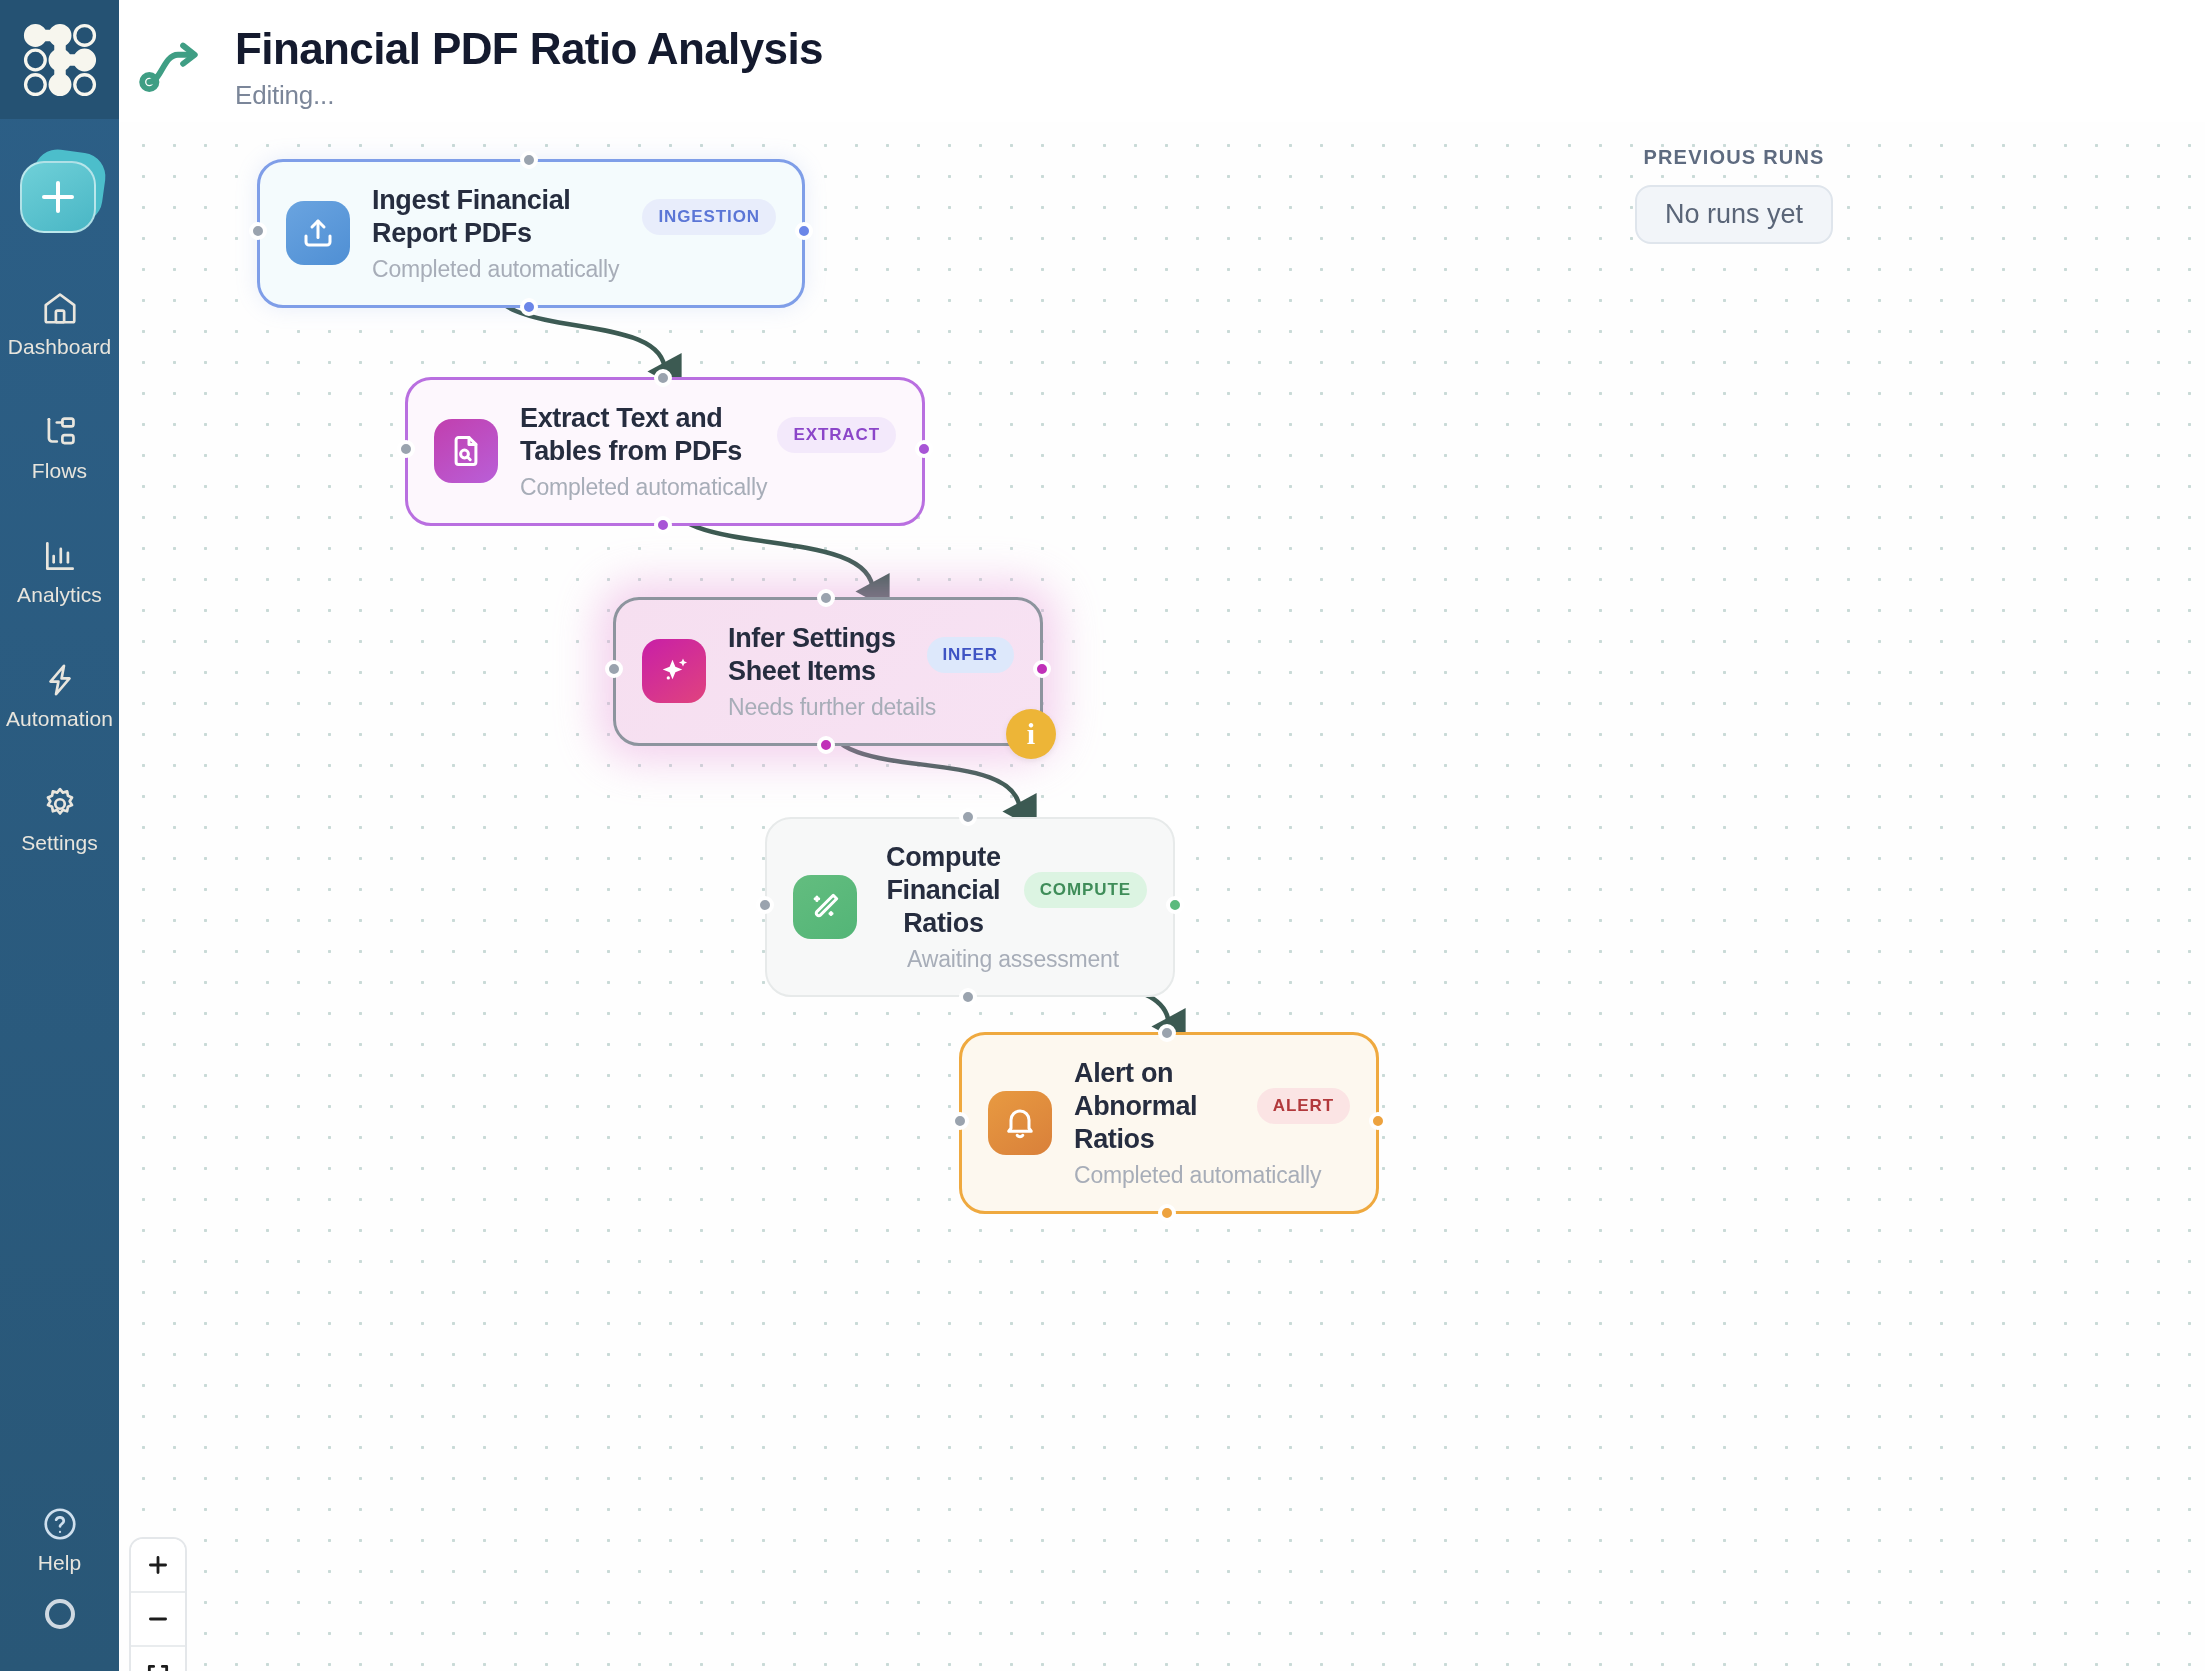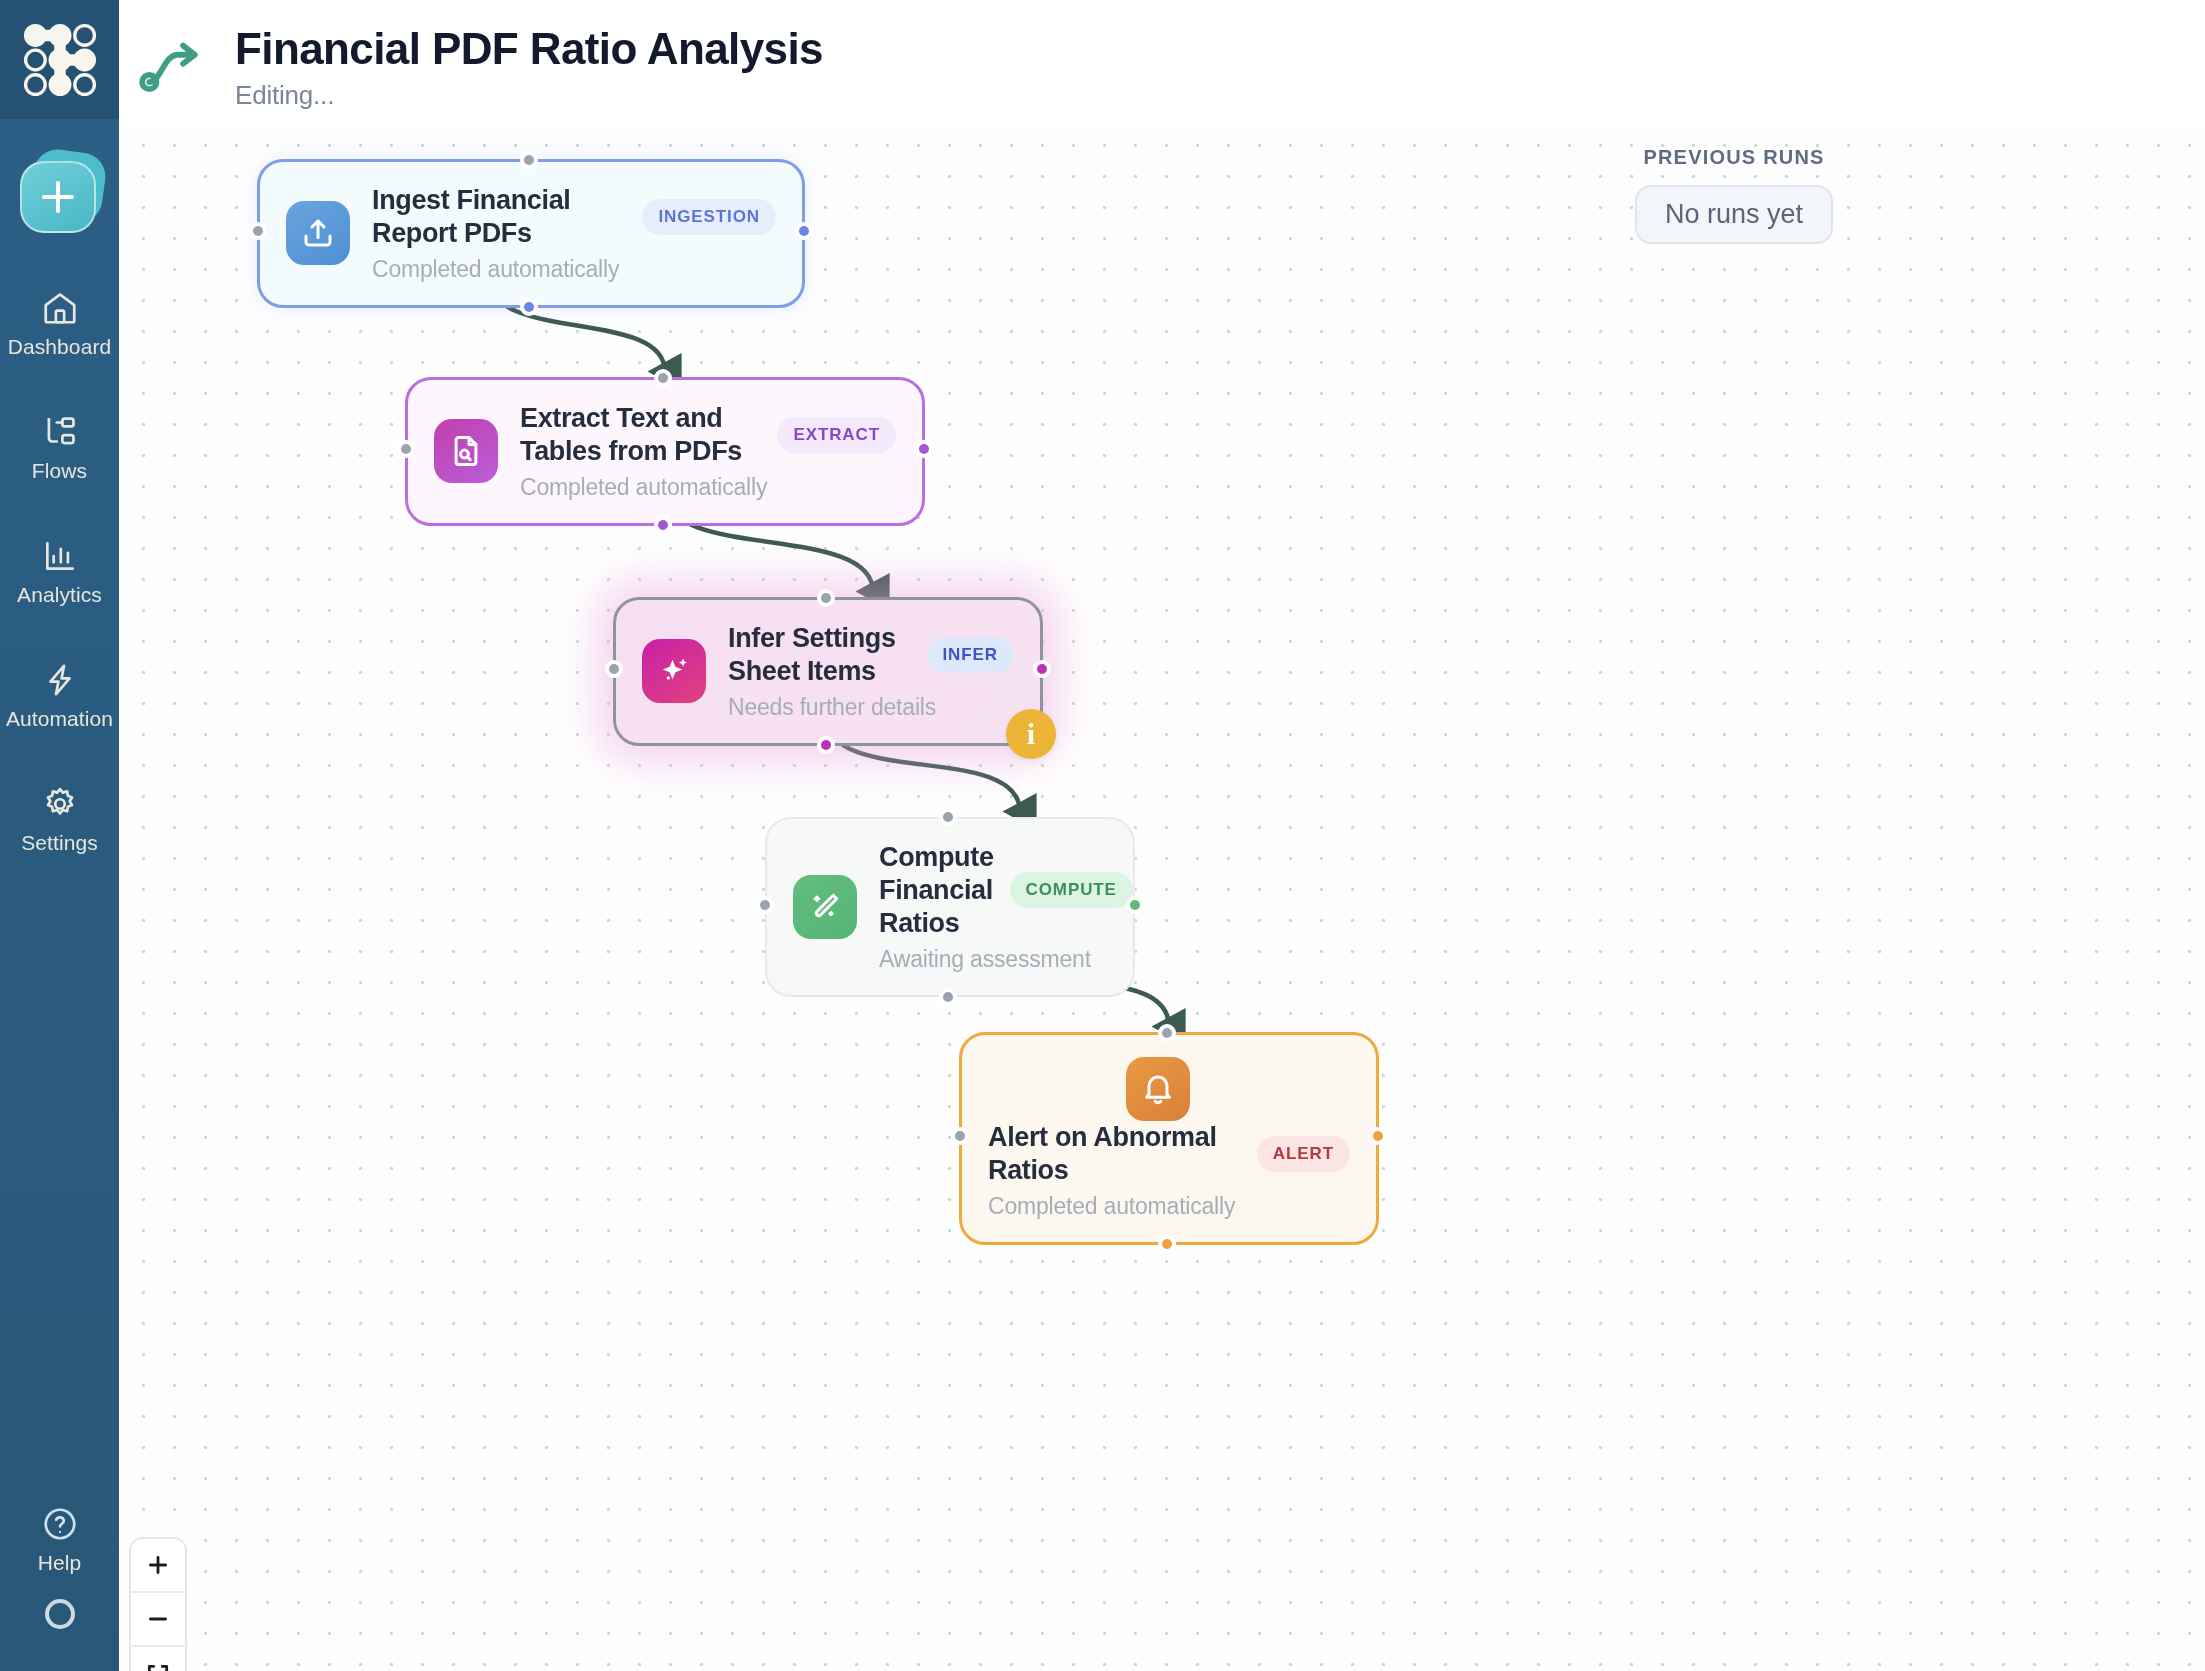--- a/index.html
+++ b/index.html
@@ -171,31 +171,31 @@
     position: absolute; right: -16px; bottom: -16px;
     width: 50px; height: 50px; border-radius: 50%;
     background: #edb537; color: #ffffff;
     display: flex; align-items: center; justify-content: center;
     font-size: 30px; font-weight: 700; font-family: "Liberation Serif", serif;
     box-shadow: 0 2px 6px rgba(0,0,0,.08);
   }
 
   
   #node-compute {
-    left: 646px; top: 695px; width: 370px;
-    background: #f7f8f8; border: 2px solid #e7eaea;
+    left: 646px; top: 695px; width: 410px;
+    background: #f7f8f8; border: 2px solid #e7eaea; text-align: center;
   }
   #node-compute .node-icon { background: linear-gradient(145deg,#63bd7f,#53b577); }
   #node-compute .node-badge { background: #dcf4e2; color: #3f8d59; }
   #node-compute .h-right { background: #5cba7d; }
 
   
   #node-alert {
     left: 840px; top: 910px; width: 420px;
-    background: #fdf8ef; border: 3px solid #efa93f; flex-direction: column;
+    background: #fdf8ef; border: 3px solid #efa93f;
   }
   #node-alert .node-icon { background: linear-gradient(145deg,#e89a41,#d9803a); }
   #node-alert .node-badge { background: #fbe4e4; color: #b2393c; }
   #node-alert .h-bot, #node-alert .h-right { background: #eda23e; }
 
   
   .prev-runs { position: absolute; left: 1516px; top: 24px; }
   .prev-runs-label {
     font-size: 20px; font-weight: 700; color: #5e6b80;
     letter-spacing: 1.2px; text-align: center;

